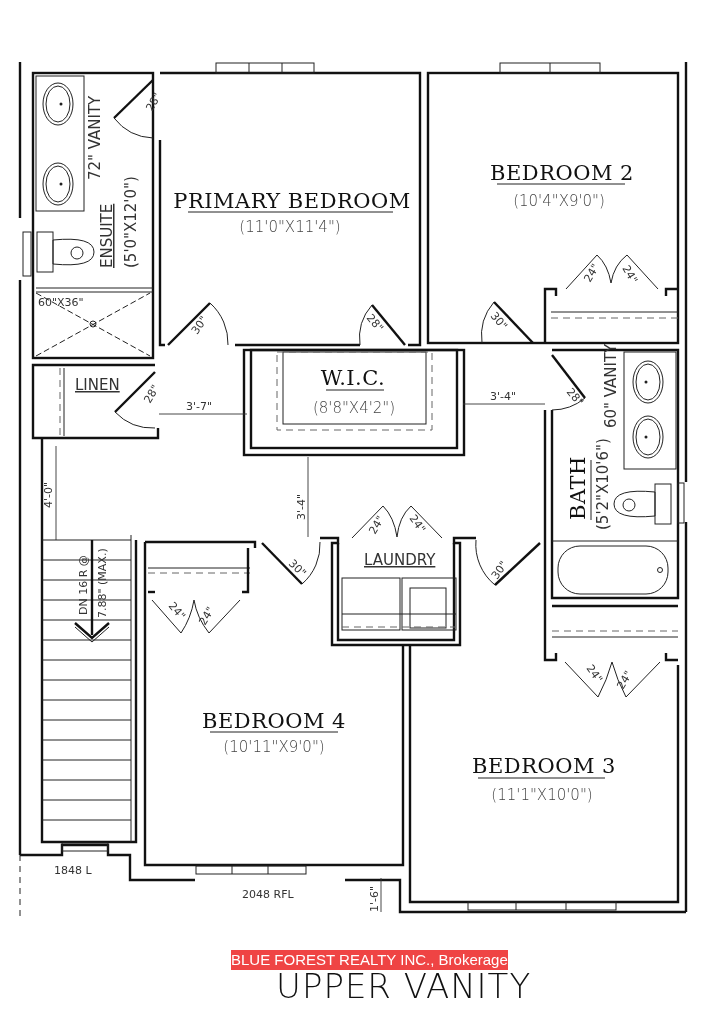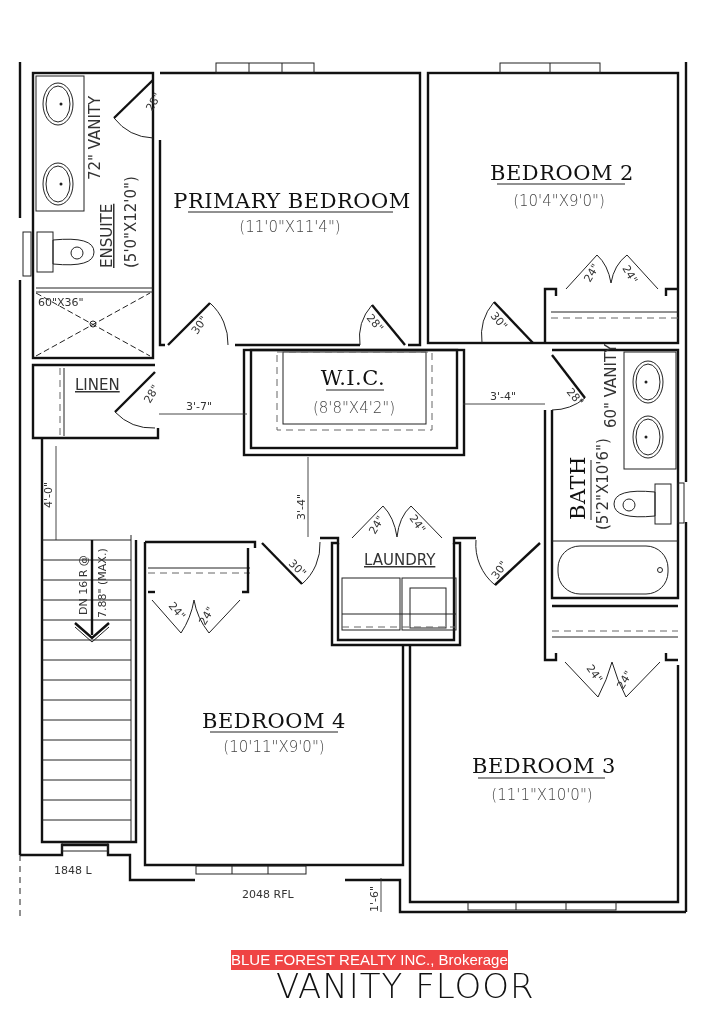--- a/index.html
+++ b/index.html
@@ -273,13 +273,13 @@
     <path class="thin" d="M598,697 Q607,680 612,662"></path>
     <line class="thin" x1="660" y1="662" x2="626" y2="697"></line>
     <path class="thin" d="M626,697 Q617,680 612,662"></path>
     <text class="small" transform="translate(586,668) rotate(55)">24"</text>
     <text class="small" transform="translate(623,690) rotate(-60)">24"</text>
   </g>
 
 </svg>
 
 <div class="watermark">BLUE FOREST REALTY INC., Brokerage</div>
-<div class="title">VANITY FLOOR</div>
+<div class="title">UPPER VANITY</div>
 
 </body></html>

